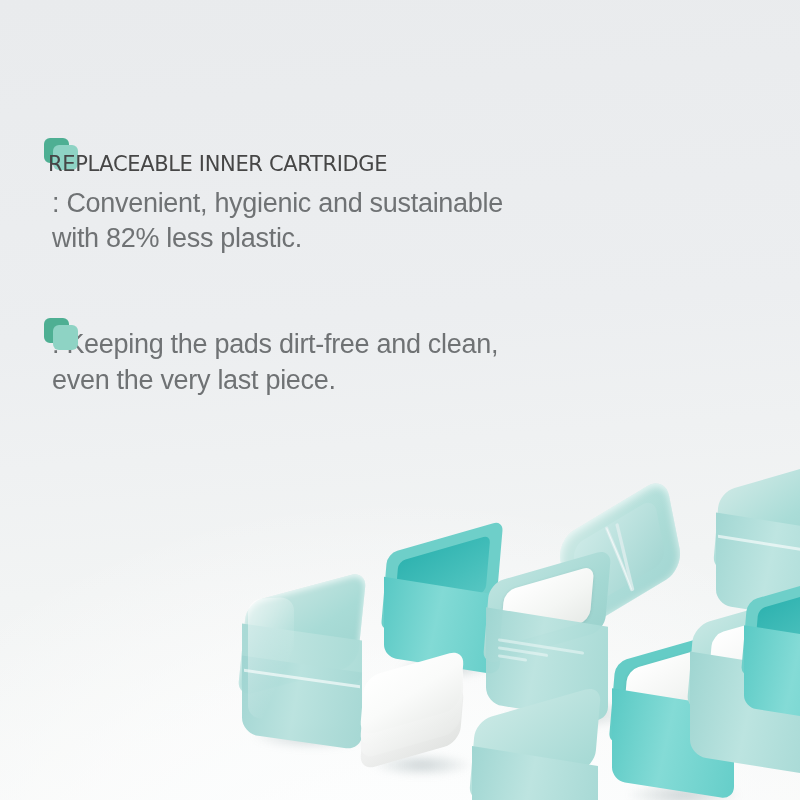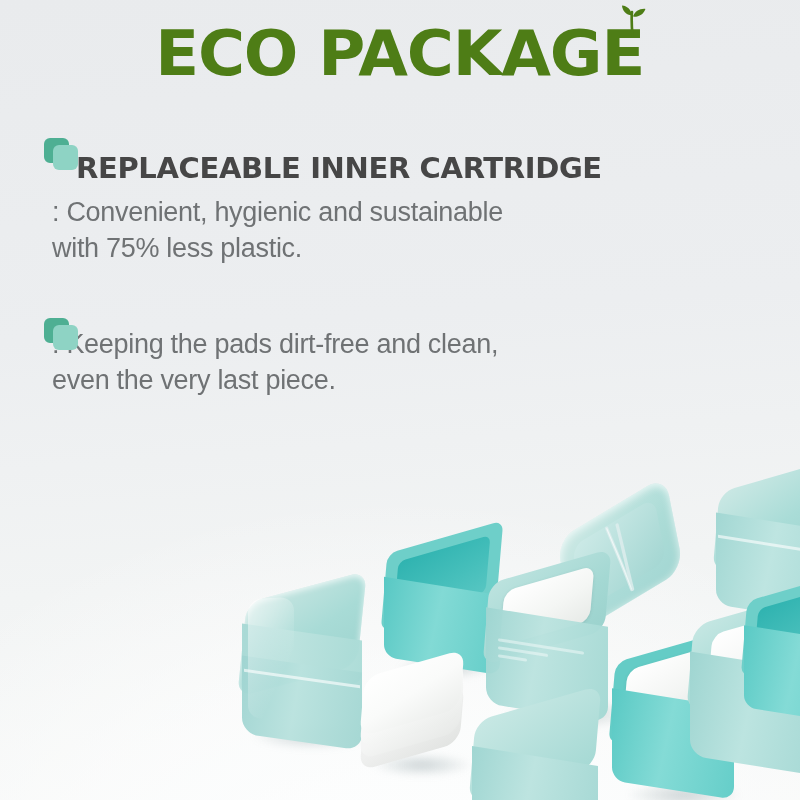--- a/index.html
+++ b/index.html
@@ -80,25 +80,25 @@
   .feat-marker .sq-front {
     position:absolute;
     left:9px; top:7px;
     width:25px; height:25px;
     background:#8ed3c4;
     border-radius:6px;
   }
 
   .feat-head {
     position:relative;
-    margin-left:32px;
+    margin-left:4px;
     padding-top:14px;
     font-family:"DejaVu Sans", sans-serif;
-    font-weight:bold;
-    font-size:29px;
+    font-weight:normal;
+    font-size:21px;
     line-height:1.17;
     letter-spacing:-0.35px;
     color:#464646;
     transform:scaleX(1.0);
     white-space:pre-line;
   }
 
   .feat-body {
     margin-left:8px;
     margin-top:9px;
@@ -353,39 +353,29 @@
     z-index:-1;
   }
 </style>
 </head>
 <body>
 
 <div id="canvas">
 
   <div class="floor-glow"></div>
 
-  <div class="title-wrap">
-    <div class="eco-title">
-      <span>ECO PACKAGE</span>
-      <svg class="leaf-sprout" viewBox="0 0 34 34">
-        <path d="M17 33 C16.2 24 15.6 17 16.4 9" stroke="#4e7d16" stroke-width="2.6" fill="none" stroke-linecap="round"></path>
-        <path d="M16.2 12.5 C10.5 12.0 7.2 8.2 6.6 2.6 C12.3 3.2 15.6 6.9 16.2 12.5 Z" fill="#4e7d16"></path>
-        <path d="M17.4 13.6 C19.2 8.2 24.0 5.4 29.6 5.9 C27.8 11.3 23.0 14.1 17.4 13.6 Z" fill="#4e7d16"></path>
-      </svg>
-    </div>
-  </div>
 
   <div class="feature" id="feature-1">
     <div class="feat-marker">
       <span class="sq-back"></span>
       <span class="sq-front"></span>
     </div>
     <div class="feat-head">REPLACEABLE INNER CARTRIDGE</div>
     <div class="feat-body">: Convenient, hygienic and sustainable
-with 75% less plastic.</div>
+with 82% less plastic.</div>
   </div>
 
   <div class="feature" id="feature-2">
     <div class="feat-marker">
       <span class="sq-back"></span>
       <span class="sq-front"></span>
     </div>
     <div class="feat-body">: Keeping the pads dirt-free and clean,
 even the very last piece.</div>
   </div>

